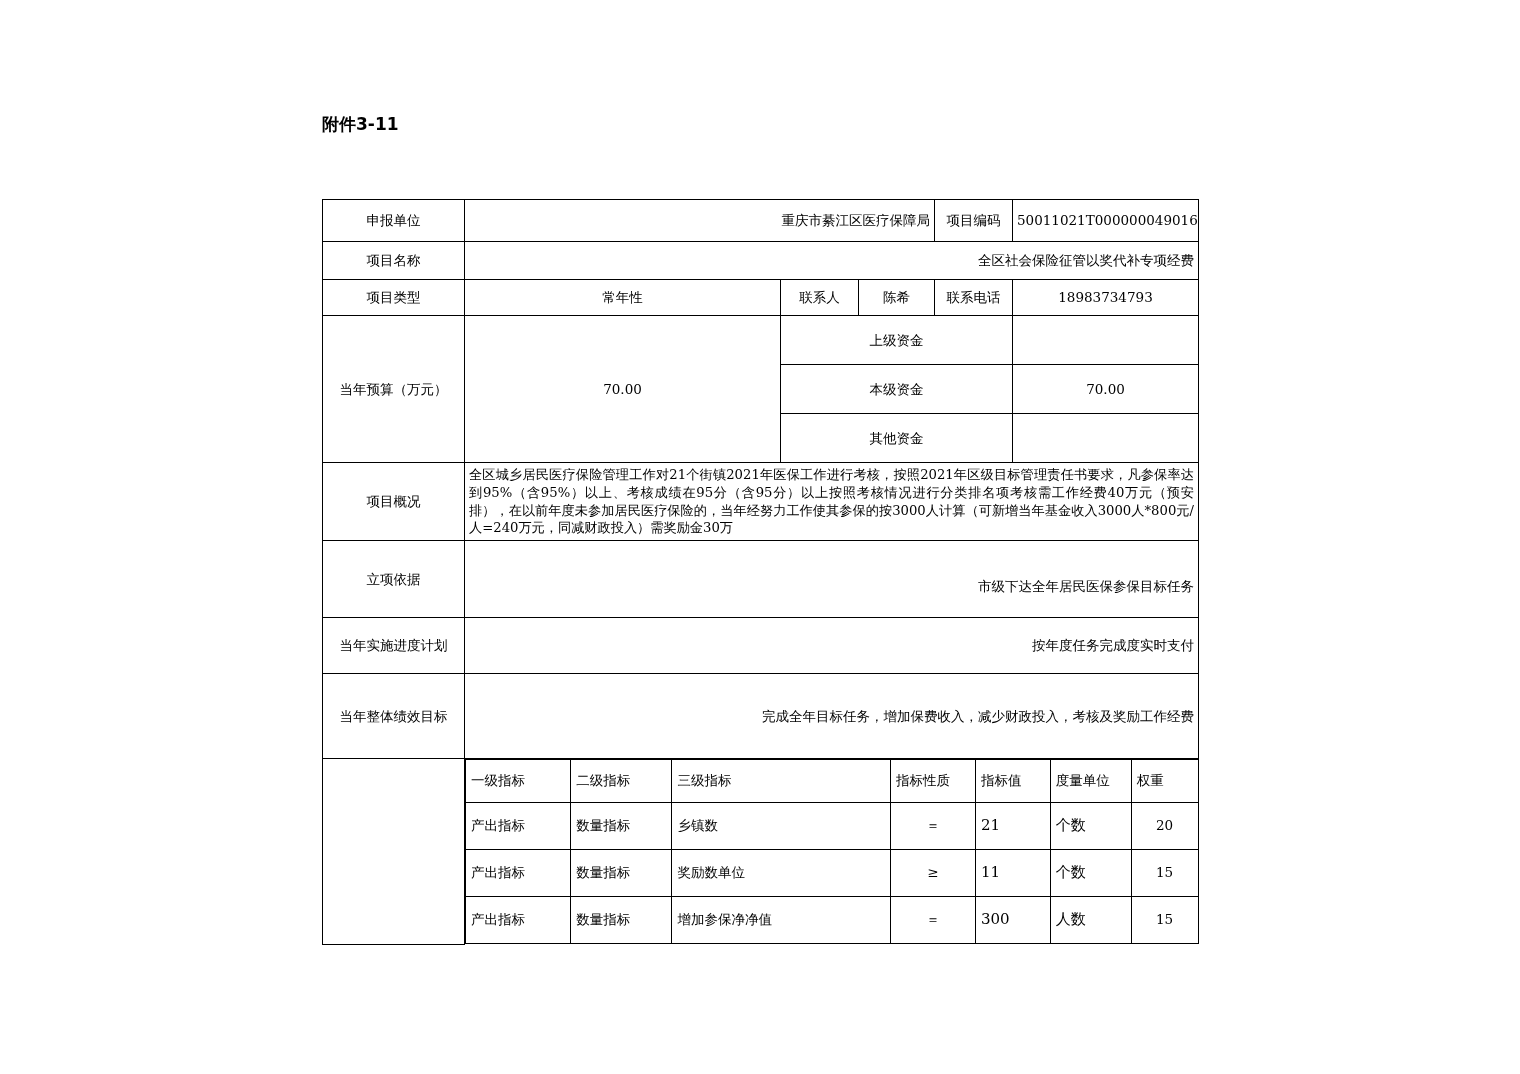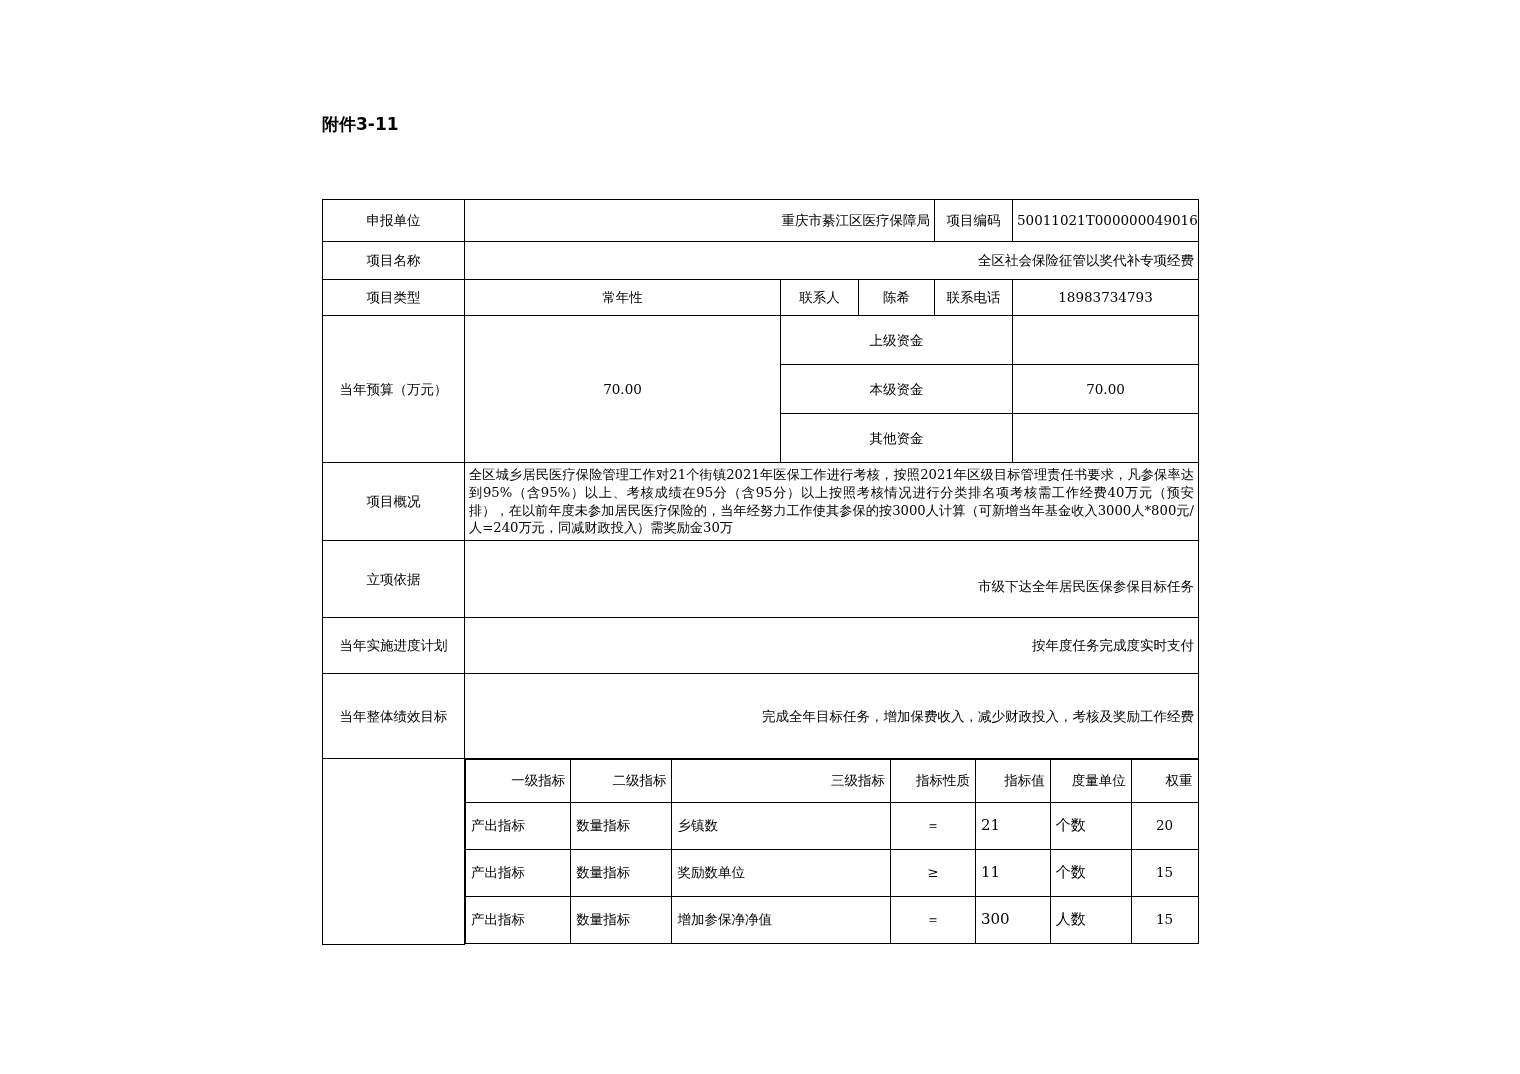--- a/index.html
+++ b/index.html
@@ -93,21 +93,21 @@
     border-collapse: collapse;
     table-layout: fixed;
     font-size: 13.5px;
   }
   table.indicators td {
     border: 1px solid #000;
     padding: 0 5px;
     line-height: 1.3;
   }
   .ind-head {
-    text-align: right;
+    text-align: left;
     height: 42px;
     vertical-align: middle;
   }
   .ind-cell {
     text-align: left;
     height: 46px;
     vertical-align: middle;
   }
   .ind-cell-c {
     text-align: center;

